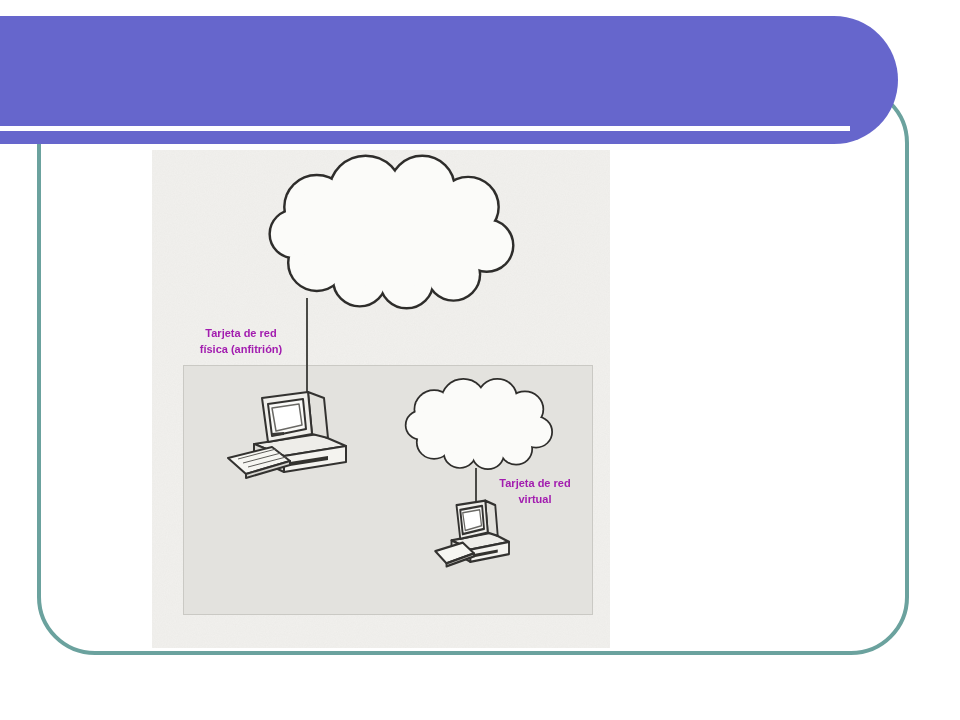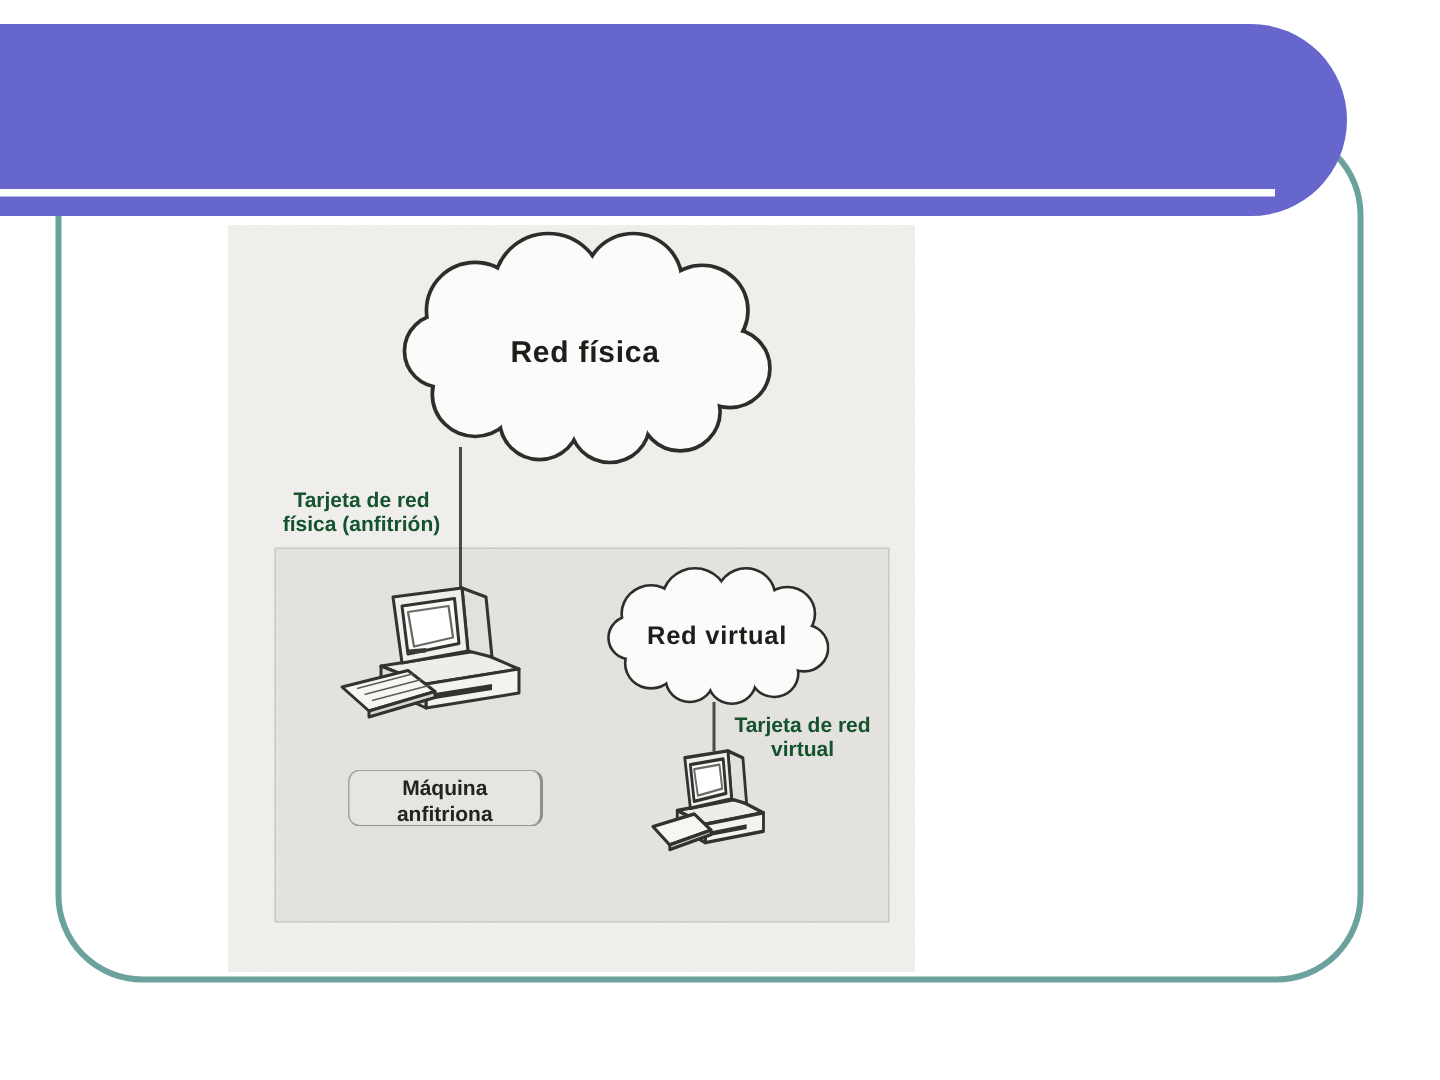--- a/index.html
+++ b/index.html
@@ -36,22 +36,22 @@
   .cloud-label{
     position:absolute;text-align:center;font-weight:bold;color:#1e1d1b;
     letter-spacing:.5px;
   }
   .lbl-fisica{left:113px;top:74px;width:250px;font-size:20px;}
   .lbl-virtual{left:251px;top:264px;width:150px;font-size:17px;}
   .conn{position:absolute;width:2px;background:#4a4a46;}
   .conn-physical{left:154px;top:148px;height:97px;}
   .conn-virtual{left:323px;top:318px;height:33px;}
   .nic-label{
-    position:absolute;text-align:center;font-weight:bold;color:#14532d;
-    font-size:14px;line-height:15.5px;
+    position:absolute;text-align:center;font-weight:bold;color:#a21caf;
+    font-size:11px;line-height:15.5px;
   }
   .nic-physical{left:26px;top:176px;width:126px;}
   .nic-virtual{left:331px;top:326px;width:104px;}
   .caption-box{
     position:absolute;box-sizing:border-box;text-align:center;
     font-weight:bold;color:#24231f;border-radius:8px;
     border:1px solid #a5a49e;border-right:2px solid #8f8e88;
     border-bottom:1px solid #9b9a94;
   }
   .cap-host{
@@ -111,21 +111,20 @@
         <circle cx="205" cy="52" r="30"></circle>
       <circle cx="224" cy="92" r="26"></circle>
         <circle cx="190" cy="122" r="26"></circle>
       <circle cx="142" cy="130" r="26"></circle>
         <circle cx="94" cy="128" r="26"></circle>
       <circle cx="50" cy="110" r="28"></circle>
         <circle cx="27" cy="80" r="24"></circle>
       <ellipse cx="125" cy="80" rx="88" ry="56"></ellipse>
     </g>
   </svg>
-  <div class="cloud-label lbl-fisica">Red física</div>
 
   <svg class="cloud" style="left:251px;top:228px;" width="150" height="92" viewBox="-3 -3 256 162" preserveAspectRatio="none">
     <g fill="#fbfbf9" stroke="#2e2d2b" stroke-width="6">
       <circle cx="50" cy="52" r="32"></circle>
         <circle cx="100" cy="36" r="36"></circle>
       <circle cx="158" cy="32" r="32"></circle>
         <circle cx="205" cy="52" r="30"></circle>
       <circle cx="224" cy="92" r="26"></circle>
         <circle cx="190" cy="122" r="26"></circle>
       <circle cx="142" cy="130" r="26"></circle>
@@ -140,21 +139,20 @@
         <circle cx="205" cy="52" r="30"></circle>
       <circle cx="224" cy="92" r="26"></circle>
         <circle cx="190" cy="122" r="26"></circle>
       <circle cx="142" cy="130" r="26"></circle>
         <circle cx="94" cy="128" r="26"></circle>
       <circle cx="50" cy="110" r="28"></circle>
         <circle cx="27" cy="80" r="24"></circle>
       <ellipse cx="125" cy="80" rx="88" ry="56"></ellipse>
     </g>
   </svg>
-  <div class="cloud-label lbl-virtual">Red virtual</div>
 
   <div class="nic-label nic-physical">
     <div>Tarjeta de red</div>
     <div>física (anfitrión)</div>
   </div>
   <div class="nic-label nic-virtual">
     <div>Tarjeta de red</div>
     <div>virtual</div>
   </div>
 
@@ -191,18 +189,14 @@
       <polygon points="64,76 102,70 102,74 64,80" fill="#34332f" stroke="none"></polygon>
       <polygon points="82,6 98,12 102,52 86,48" fill="#e2e1dc"></polygon>
       <polygon points="36,12 82,6 86,48 42,56" fill="#f0efeb"></polygon>
       <polygon points="42,18 77,13 80,43 46,50" fill="#fbfbf9"></polygon>
       <polygon points="46,22 73,18 76,39 50,45" fill="#ffffff" stroke="#6a6965" stroke-width="2"></polygon>
       <polygon points="2,72 46,61 64,75 20,88" fill="#f6f6f2"></polygon>
       <polygon points="20,88 64,75 64,79 20,92" fill="#d8d7d2"></polygon>
     </g>
   </svg>
 
-  <div class="caption-box cap-host">
-    <div>Máquina</div>
-    <div>anfitriona</div>
-  </div>
 
 </div>
 
 </body></html>

